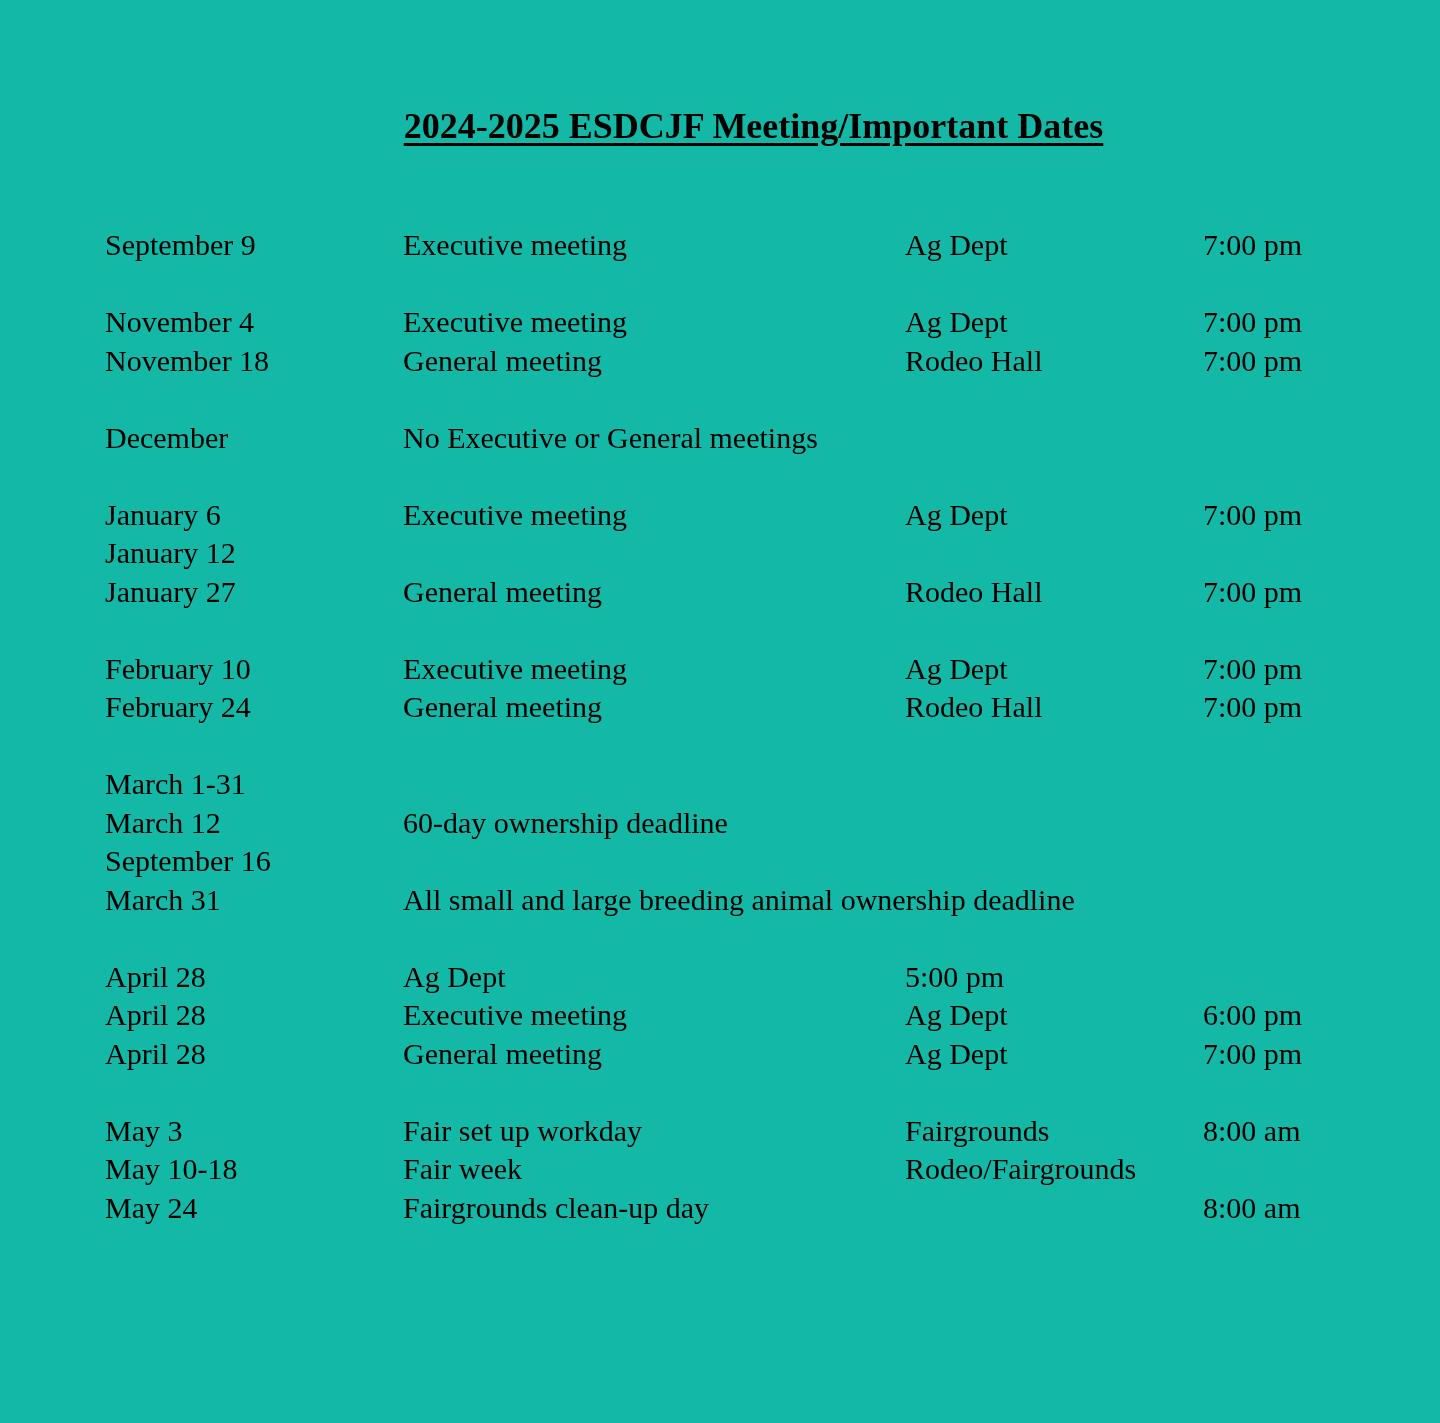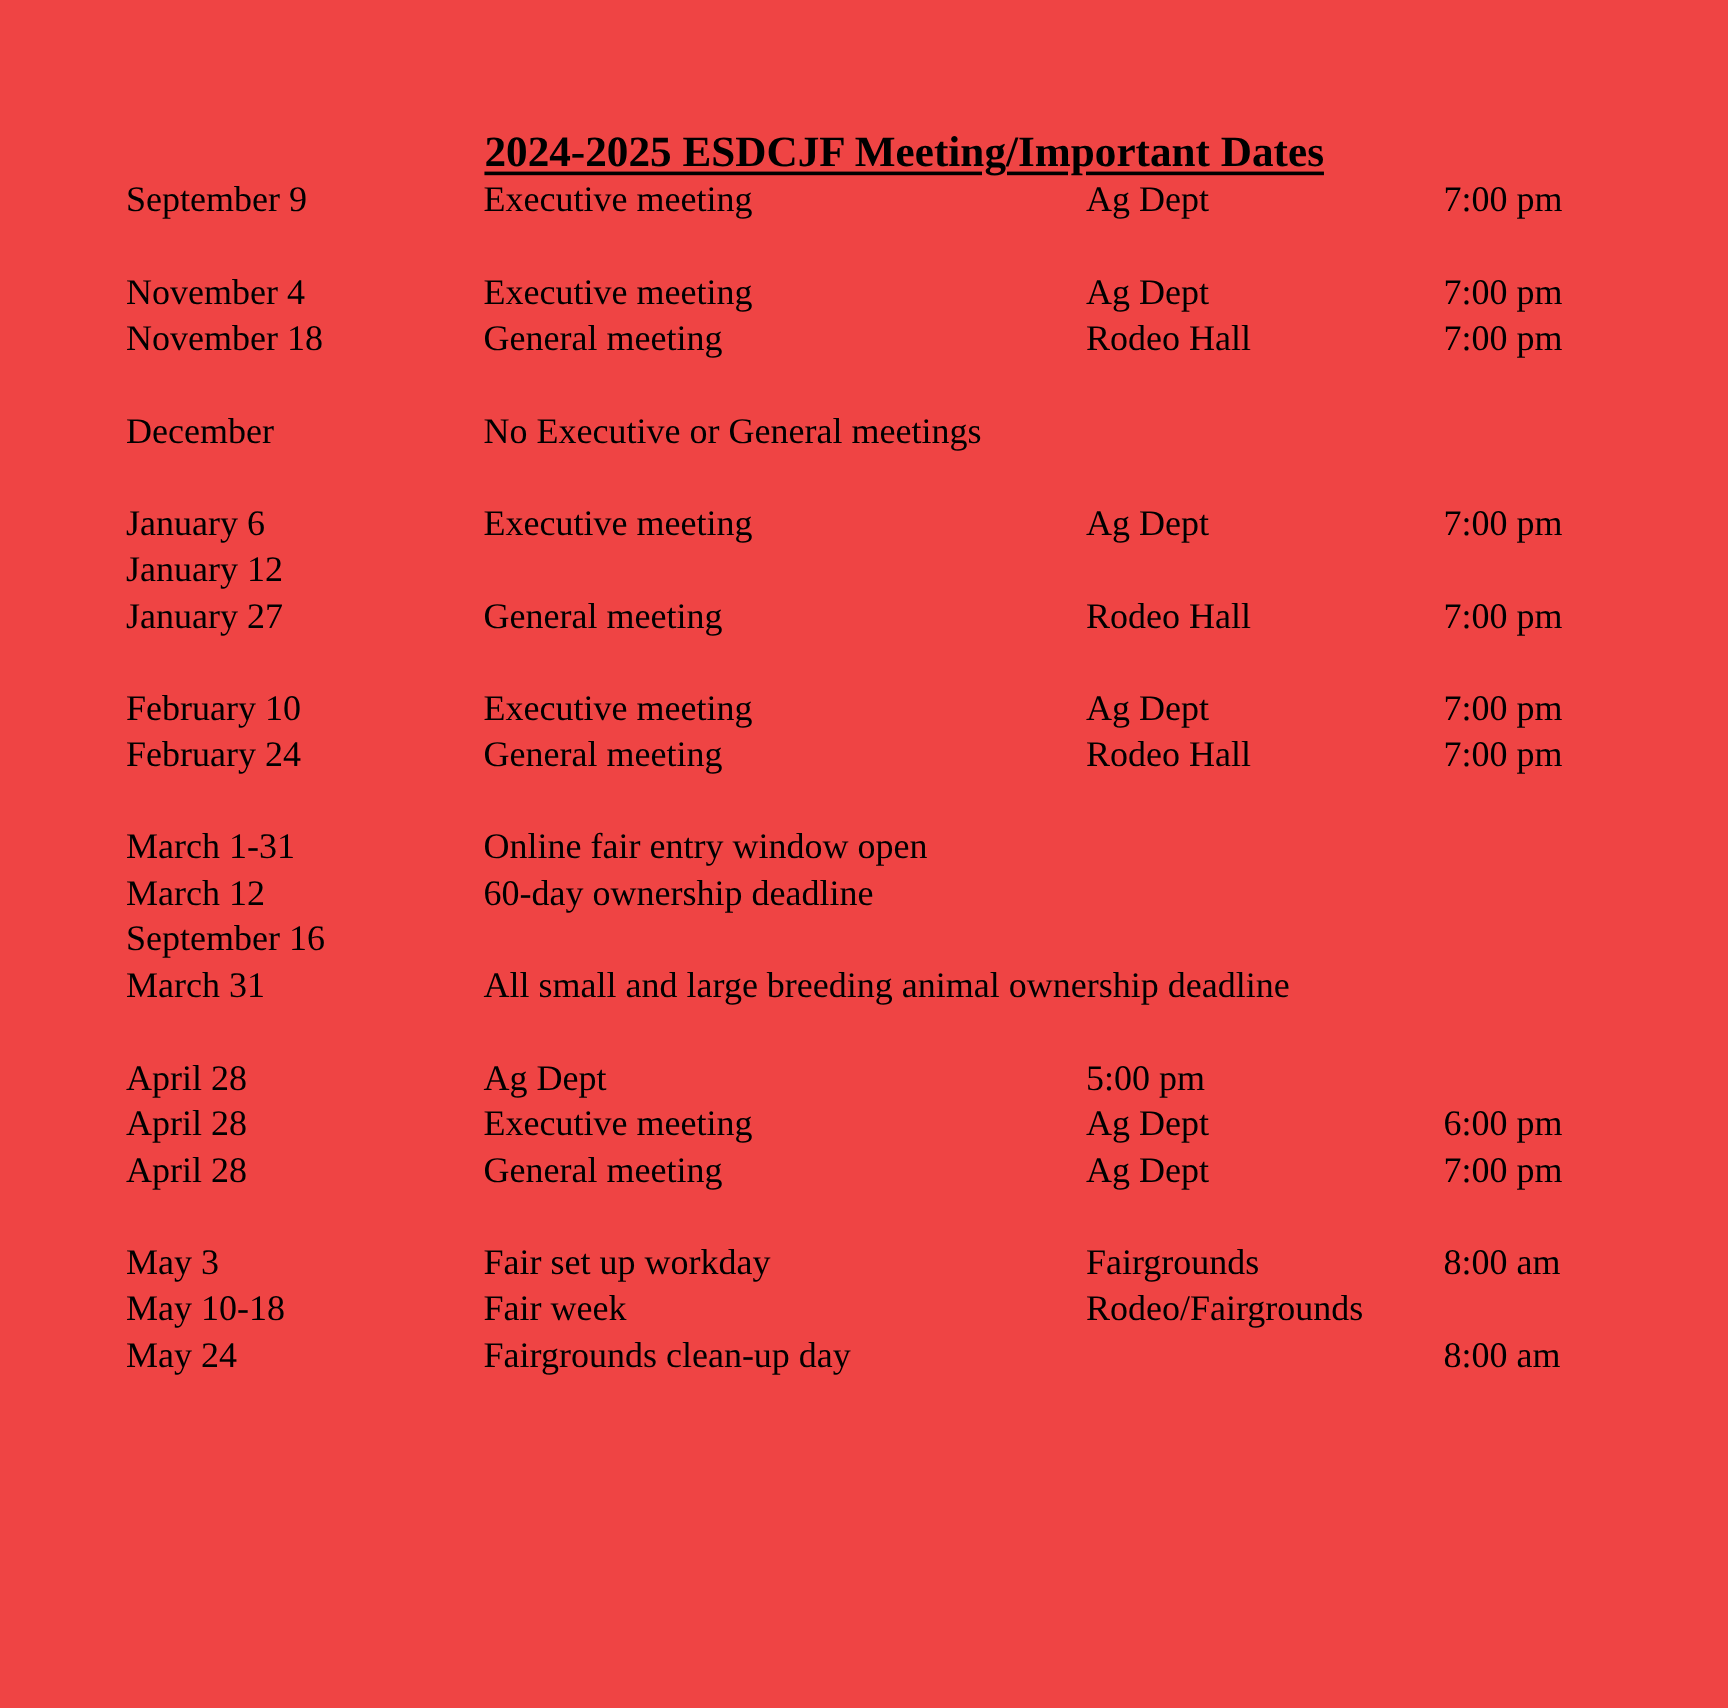--- a/index.html
+++ b/index.html
@@ -6,39 +6,40 @@
     margin: 0;
     padding: 0;
     background: #ffffff;
   }
   .page {
     position: relative;
     width: 1440px;
     height: 1423px;
     box-sizing: border-box;
     padding: 0 38px 0 105px;
-    background: #ef4444;
+    background: #14b8a6;
     color: #000000;
     font-family: "Liberation Serif", "DejaVu Serif", serif;
     font-size: 30px;
     overflow: hidden;
   }
   .doc-title {
     margin: 0;
     padding-top: 104px;
     text-align: center;
     font-size: 36px;
     font-weight: bold;
     line-height: 44px;
     text-decoration: underline;
     text-decoration-thickness: 3px;
     text-underline-offset: 5px;
     white-space: nowrap;
   }
   .schedule {
+    margin-top: 78px;
   }
   .row {
     display: grid;
     grid-template-columns: 298px 502px 298px auto;
     height: 38.5px;
     line-height: 38.5px;
   }
   .cell {
     white-space: nowrap;
     overflow: visible;
@@ -119,21 +120,20 @@
       <span class="cell">February 24</span>
       <span class="cell">General meeting</span>
       <span class="cell">Rodeo Hall</span>
       <span class="cell">7:00 pm</span>
     </div>
 
     <div class="spacer"></div>
 
     <div class="row">
       <span class="cell">March 1-31</span>
-      <span class="cell">Online fair entry window open</span>
       <span class="cell"></span>
       <span class="cell"></span>
     </div>
     <div class="row">
       <span class="cell">March 12</span>
       <span class="cell">60-day ownership deadline</span>
       <span class="cell"></span>
       <span class="cell"></span>
     </div>
     <div class="row">

